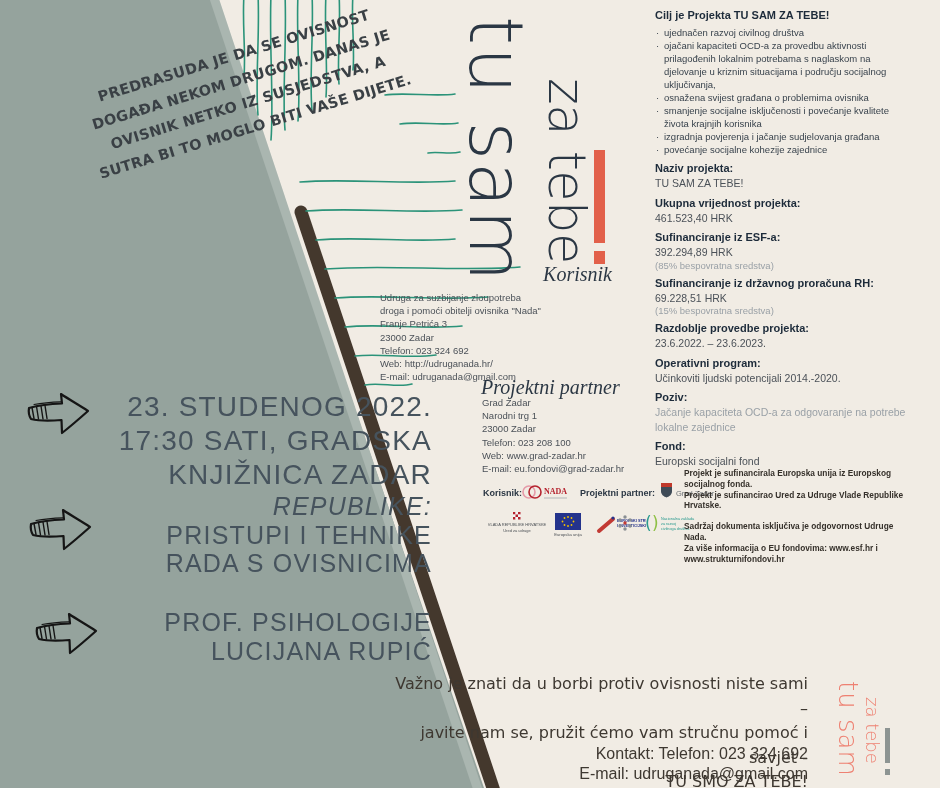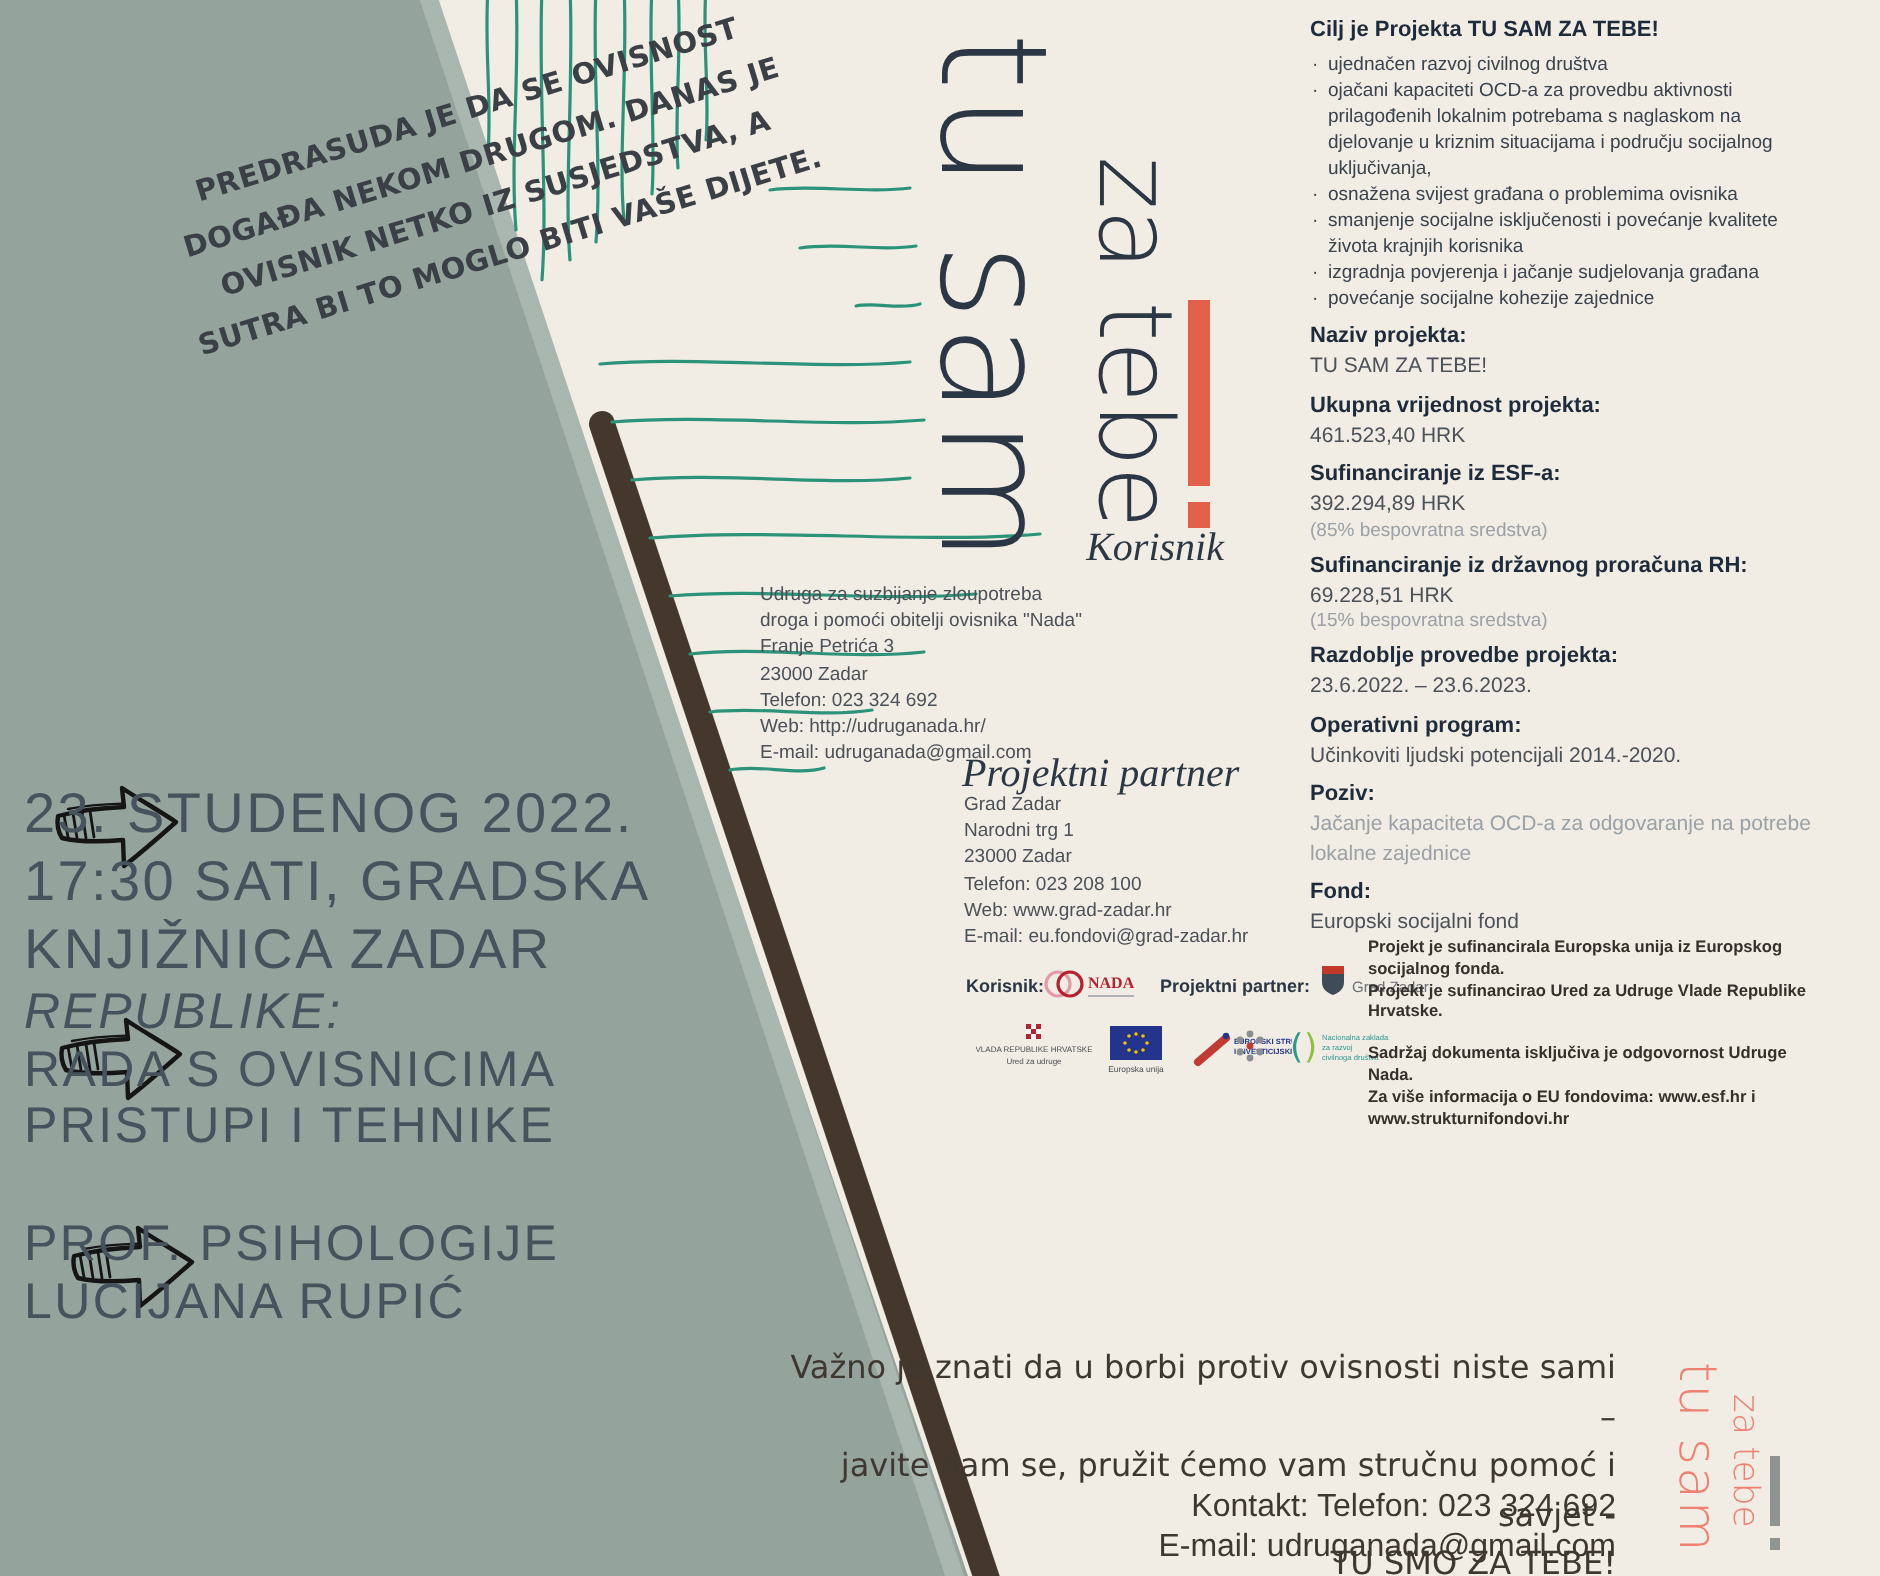--- a/index.html
+++ b/index.html
@@ -5,21 +5,21 @@
   html,body{margin:0;padding:0}
   .poster{position:relative;width:940px;height:788px;background:#f1ece4;overflow:hidden;
           font-family:"Liberation Sans",sans-serif}
   #deco{position:absolute;left:0;top:0;z-index:1}
   
   .quote{position:absolute;left:72px;top:42px;width:345px;z-index:3;
          transform:rotate(-17deg);text-align:center;
          font-family:"DejaVu Sans",sans-serif;font-weight:600;
          font-size:14.5px;line-height:24.5px;letter-spacing:.3px;color:#3a4045}
   
-  .ev{position:absolute;right:508px;width:420px;text-align:left;z-index:3;
+  .ev{position:absolute;right:508px;width:420px;text-align:right;z-index:3;
       color:#46535d;letter-spacing:1.2px;font-family:"Liberation Sans",sans-serif}
   .ev1{top:390px;font-size:28px;line-height:34px}
   .ev2{top:492px;font-size:25px;line-height:28.5px}
   .ev3{top:608px;font-size:25px;line-height:28.5px}
   .ital{font-style:italic}
   .arrow{position:absolute;z-index:3}
   
   .lcol{position:absolute;transform:rotate(90deg);transform-origin:0 0;white-space:nowrap;
         z-index:3;color:#2b3744;font-family:"DejaVu Sans",sans-serif;font-weight:200}
   #col1{left:533px;top:16px;font-size:74px;line-height:75px;letter-spacing:2px}
@@ -127,22 +127,22 @@
     </g>
   </svg>
 
   <div class="ev ev1">
     <div>23. STUDENOG 2022.</div>
     <div>17:30 SATI, GRADSKA</div>
     <div>KNJIŽNICA ZADAR</div>
   </div>
   <div class="ev ev2">
     <div class="ital">REPUBLIKE:</div>
+    <div>PRISTUPI I TEHNIKE</div>
     <div>RADA S OVISNICIMA</div>
-    <div>PRISTUPI I TEHNIKE</div>
   </div>
   <div class="ev ev3">
     <div>PROF. PSIHOLOGIJE</div>
     <div>LUCIJANA RUPIĆ</div>
   </div>
 
   <div class="lcol" id="col1"><span>tu</span> <span>sam</span></div>
   <div class="lcol" id="col2"><span>za</span> <span>tebe</span></div>
   <div class="excl-bar"></div>
   <div class="excl-dot"></div>

